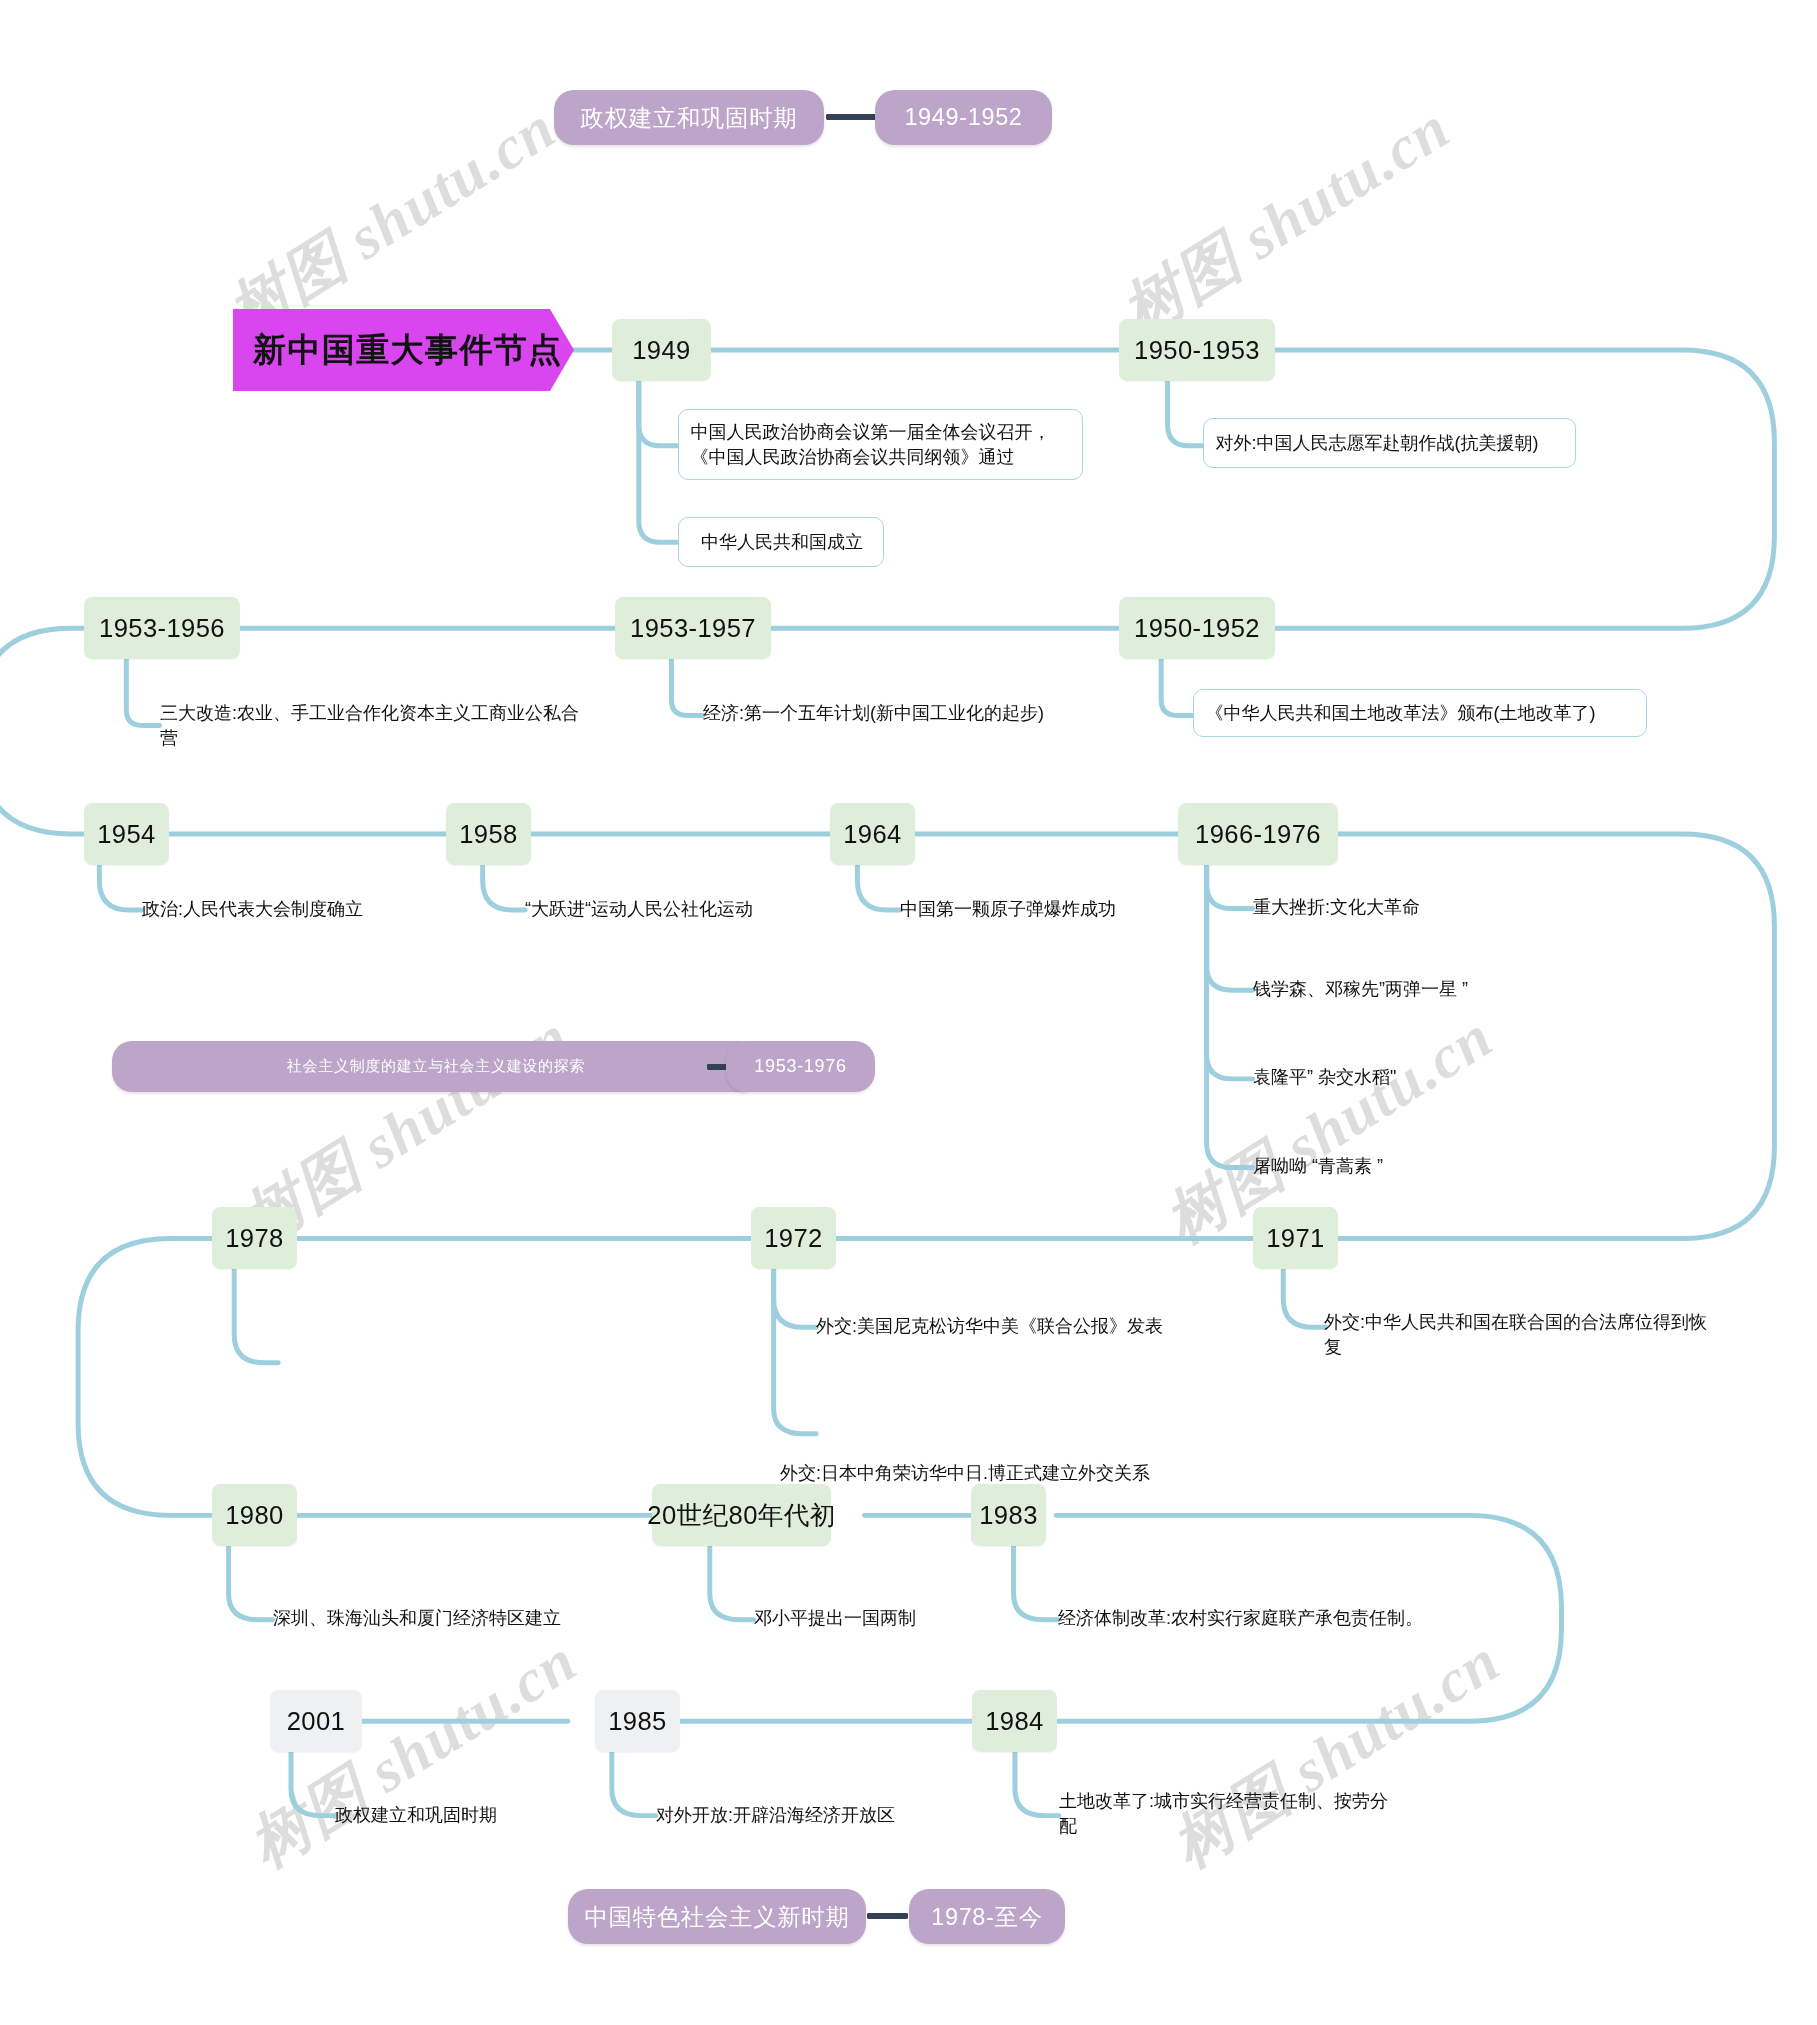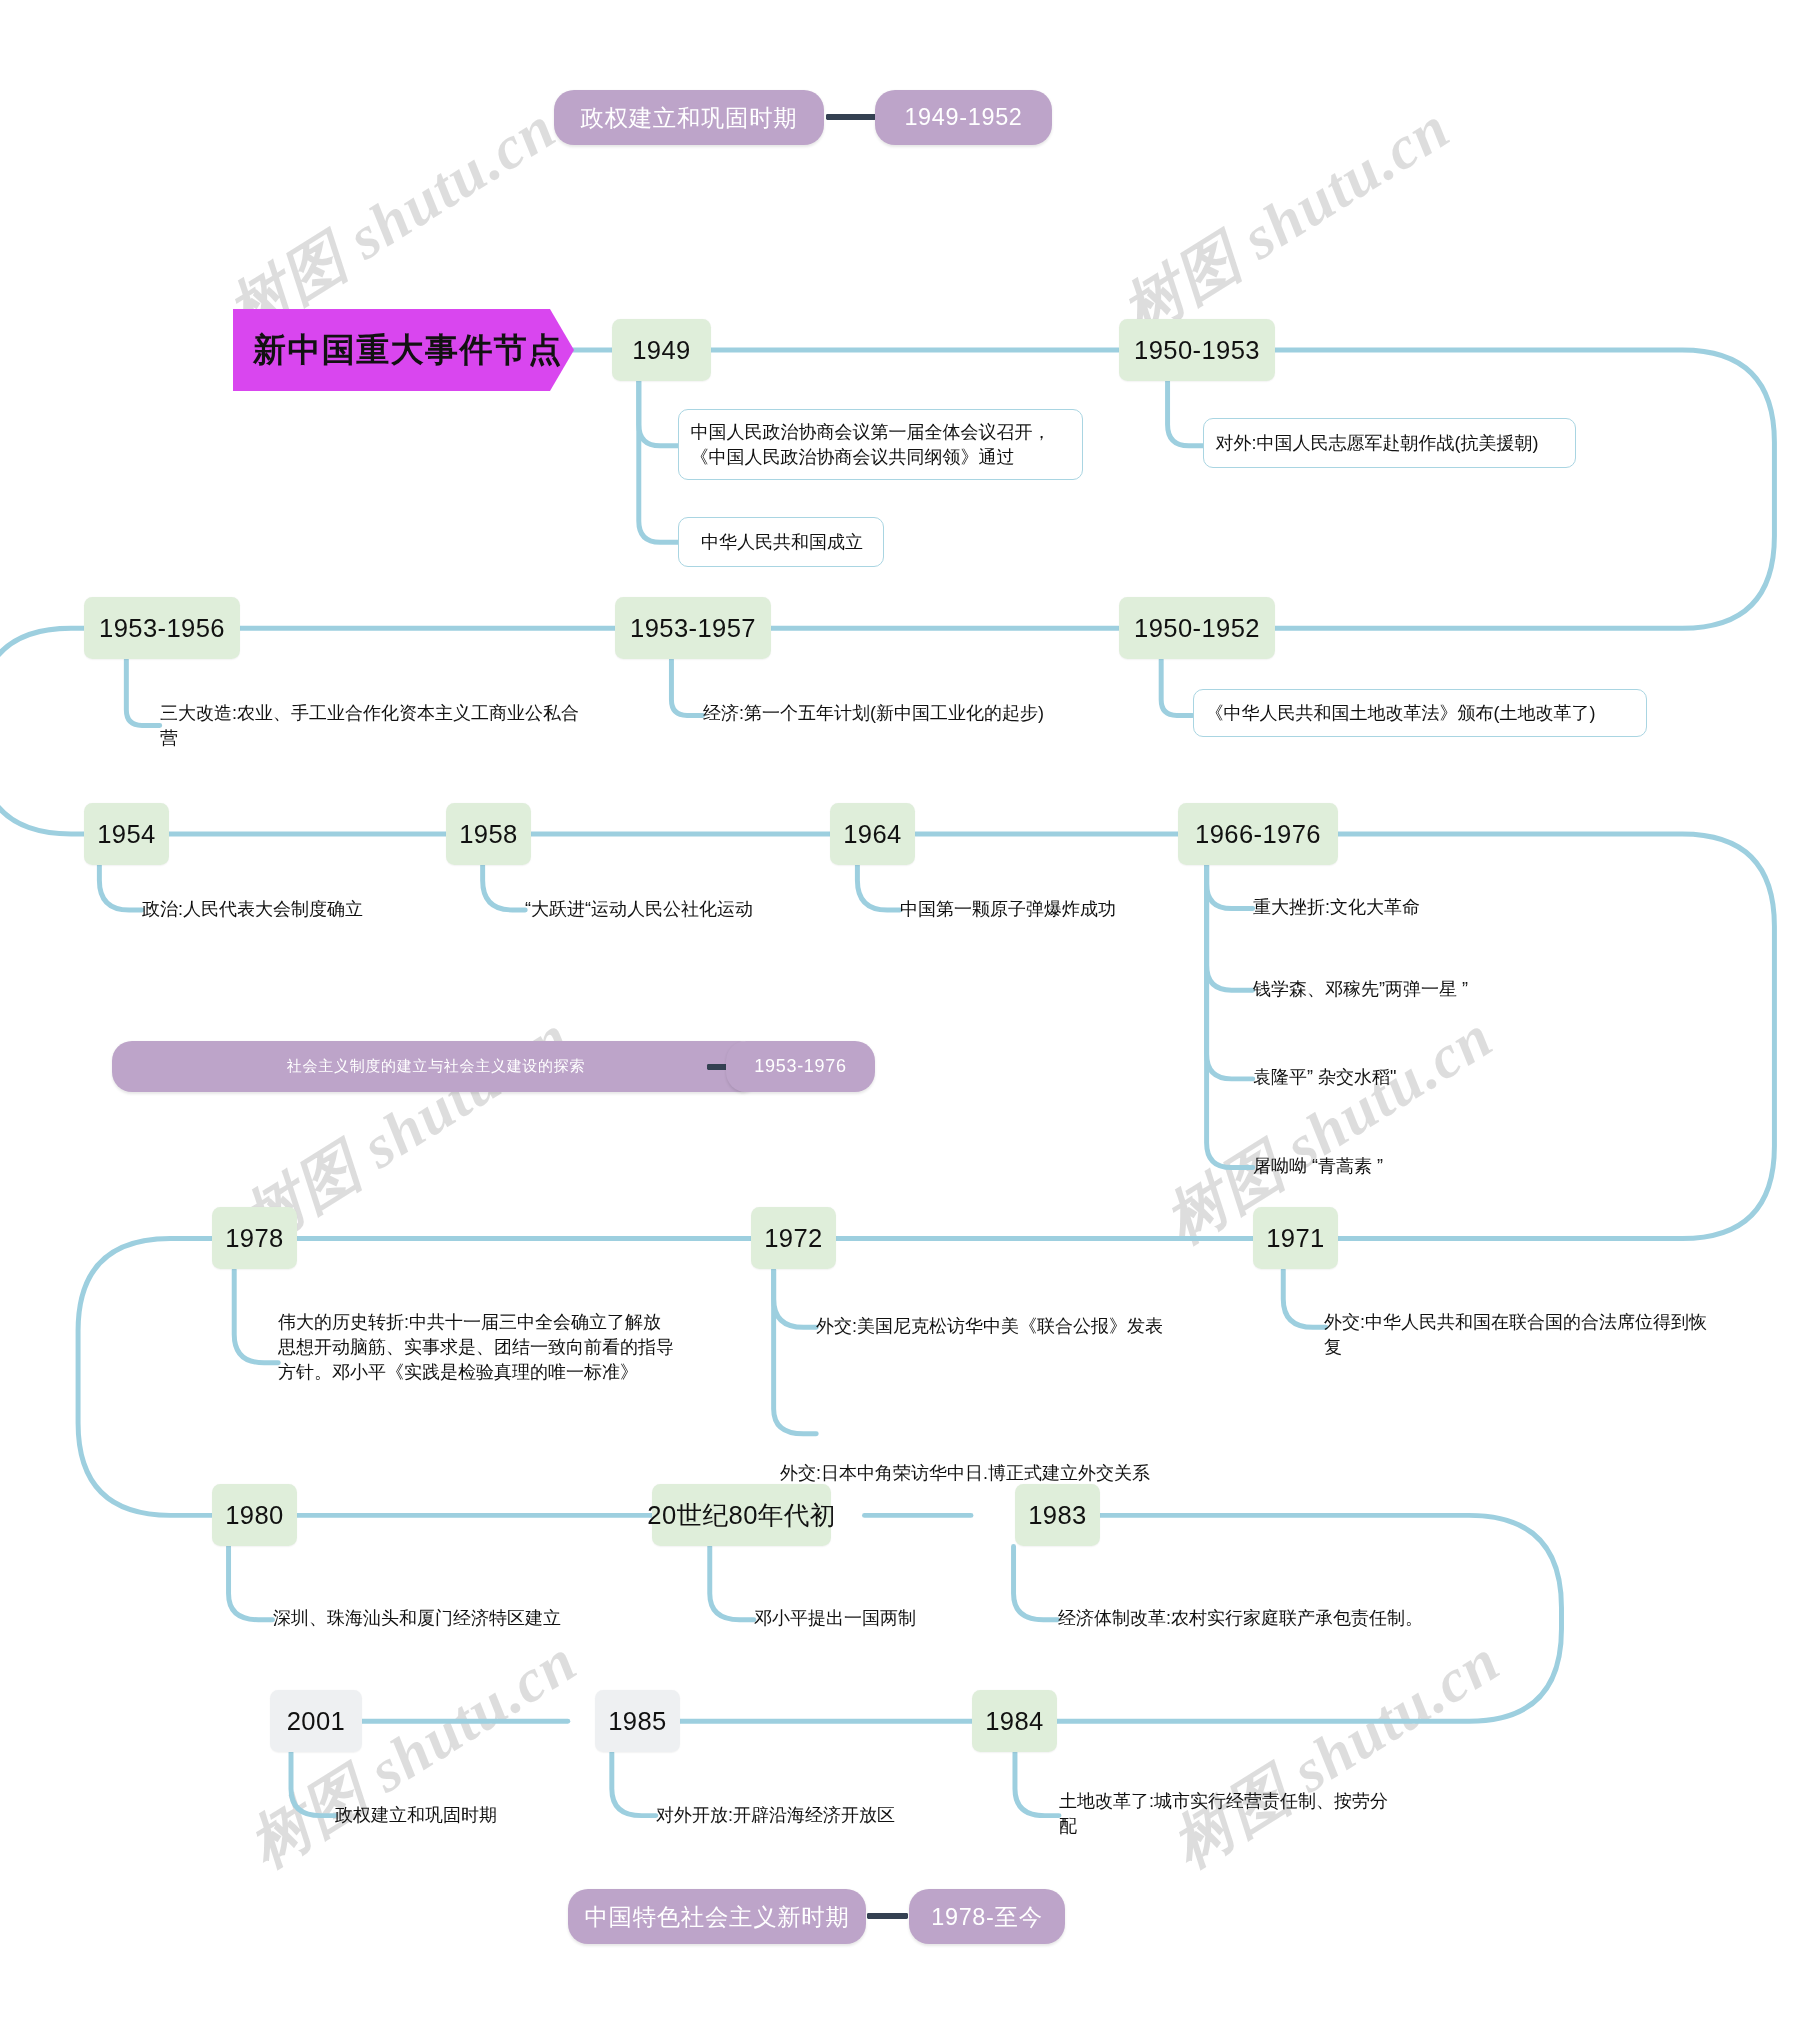--- a/index.html
+++ b/index.html
@@ -243,41 +243,40 @@
   <div class="node n-plain" style="left:1253px;top:1065px;width:355px;height:28px;">袁隆平” 杂交水稻"</div>
 
   <div class="node n-plain" style="left:1253px;top:1154px;width:355px;height:28px;">屠呦呦 “青蒿素 ”</div>
 
   <div class="node n-period" style="left:112px;top:1041px;width:648px;height:51px;font-size:15px;">社会主义制度的建立与社会主义建设的探索</div>
   <div class="dark-link" style="left:707px;top:1064px;width:43px;"></div>
   <div class="node n-periodyear" style="left:726px;top:1041px;width:149px;height:51px;font-size:18px;">1953-1976</div>
 
   <div class="node n-year" style="left:212px;top:1207px;width:85px;height:62px;">1978</div>
 
-  <div class="node n-plain" style="left:278px;top:1310px;width:398px;height:114px;">伟大的历史转折:中共十一届三中全会确立了解放思想开动脑筋、实事求是、团结一致向前看的指导方针。邓小平《实践是检验真理的唯一标准》</div>
 
   <div class="node n-year" style="left:751px;top:1207px;width:85px;height:62px;">1972</div>
 
   <div class="node n-plain" style="left:816px;top:1314px;width:440px;height:28px;">外交:美国尼克松访华中美《联合公报》发表</div>
 
   <div class="node n-plain" style="left:780px;top:1420px;width:454px;height:28px;margin-top:41px;">外交:日本中角荣访华中日.博正式建立外交关系</div>
 
   <div class="node n-year" style="left:1253px;top:1207px;width:85px;height:62px;">1971</div>
 
   <div class="node n-plain" style="left:1324px;top:1310px;width:398px;height:64px;">外交:中华人民共和国在联合国的合法席位得到恢复</div>
 
   <div class="node n-year" style="left:212px;top:1484px;width:85px;height:62px;">1980</div>
 
   <div class="node n-plain" style="left:273px;top:1606px;width:398px;height:28px;">深圳、珠海汕头和厦门经济特区建立</div>
 
   <div class="node n-year" style="left:652px;top:1484px;width:179px;height:62px;">20世纪80年代初</div>
 
   <div class="node n-plain" style="left:754px;top:1606px;width:298px;height:28px;">邓小平提出一国两制</div>
 
-  <div class="node n-year" style="left:971px;top:1484px;width:85px;height:62px;margin-left:44px;">1983</div>
+  <div class="node n-year" style="left:971px;top:1484px;width:75px;height:62px;">1983</div>
 
   <div class="node n-plain" style="left:1058px;top:1606px;width:483px;height:28px;">经济体制改革:农村实行家庭联产承包责任制。</div>
 
   <div class="node n-year gray" style="left:270px;top:1690px;width:92px;height:62px;">2001</div>
 
   <div class="node n-plain" style="left:335px;top:1803px;width:298px;height:28px;">政权建立和巩固时期</div>
 
   <div class="node n-year gray" style="left:595px;top:1690px;width:85px;height:62px;">1985</div>
 
   <div class="node n-plain" style="left:656px;top:1803px;width:369px;height:28px;">对外开放:开辟沿海经济开放区</div>

